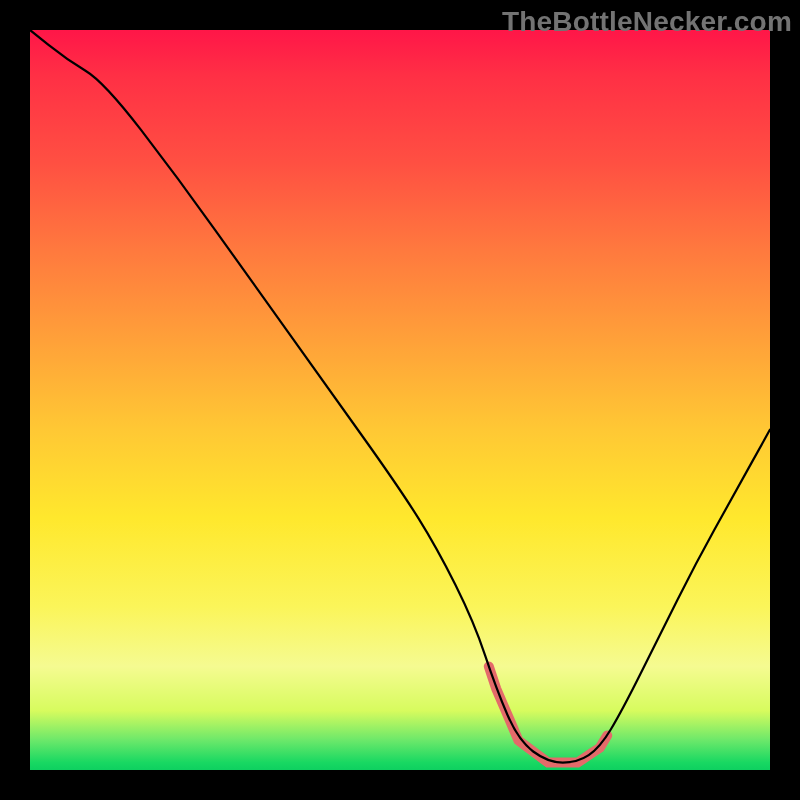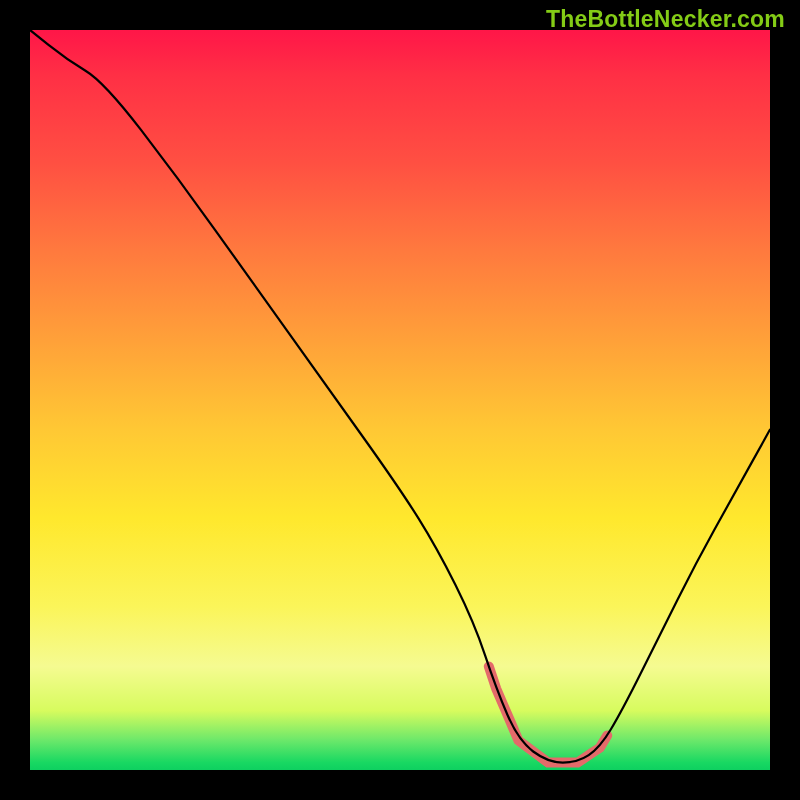--- a/index.html
+++ b/index.html
@@ -13,23 +13,23 @@
   }
   .frame {
     position: relative;
     width: 800px;
     height: 800px;
     background: #000;
   }
   .watermark {
     position: absolute;
     top: 6px;
-    right: 15px;
-    color: #84cc16;
-    font-size: 23px;
+    right: 8px;
+    color: #737373;
+    font-size: 28px;
     font-weight: 600;
     z-index: 20;
     letter-spacing: 0.2px;
   }
   .plot-area {
     position: absolute;
     left: 30px;
     top: 30px;
     width: 740px;
     height: 740px;

